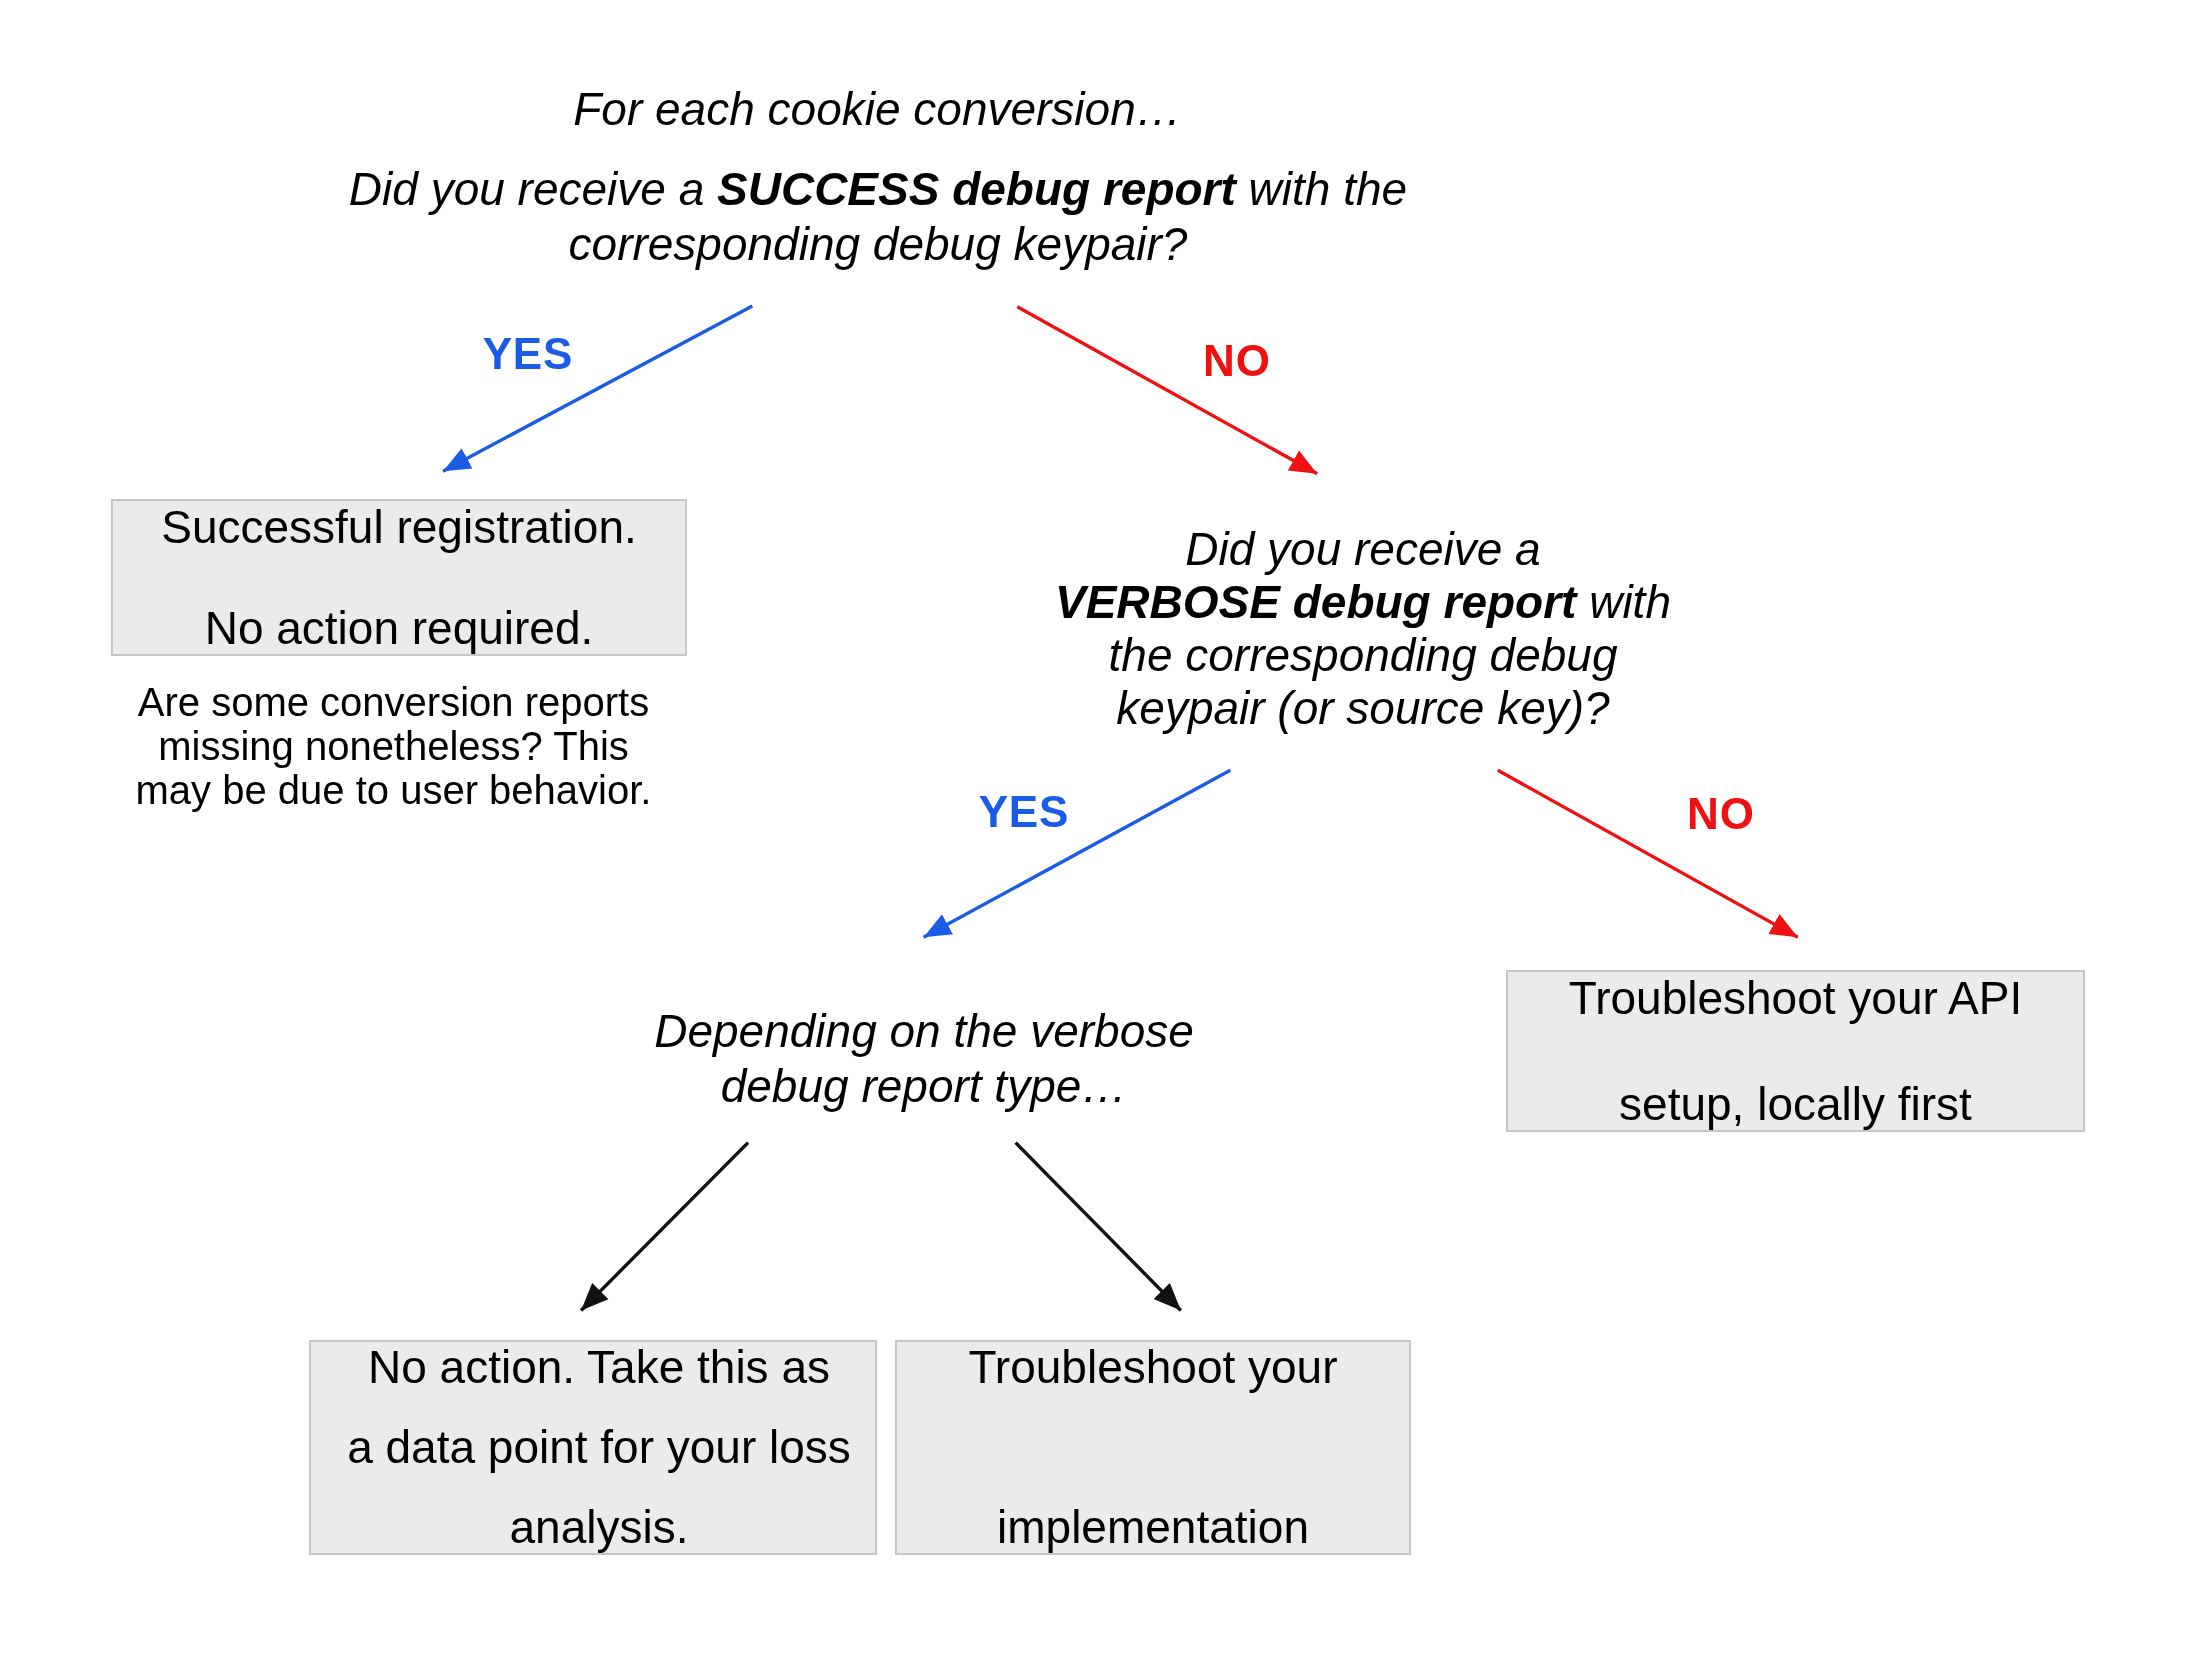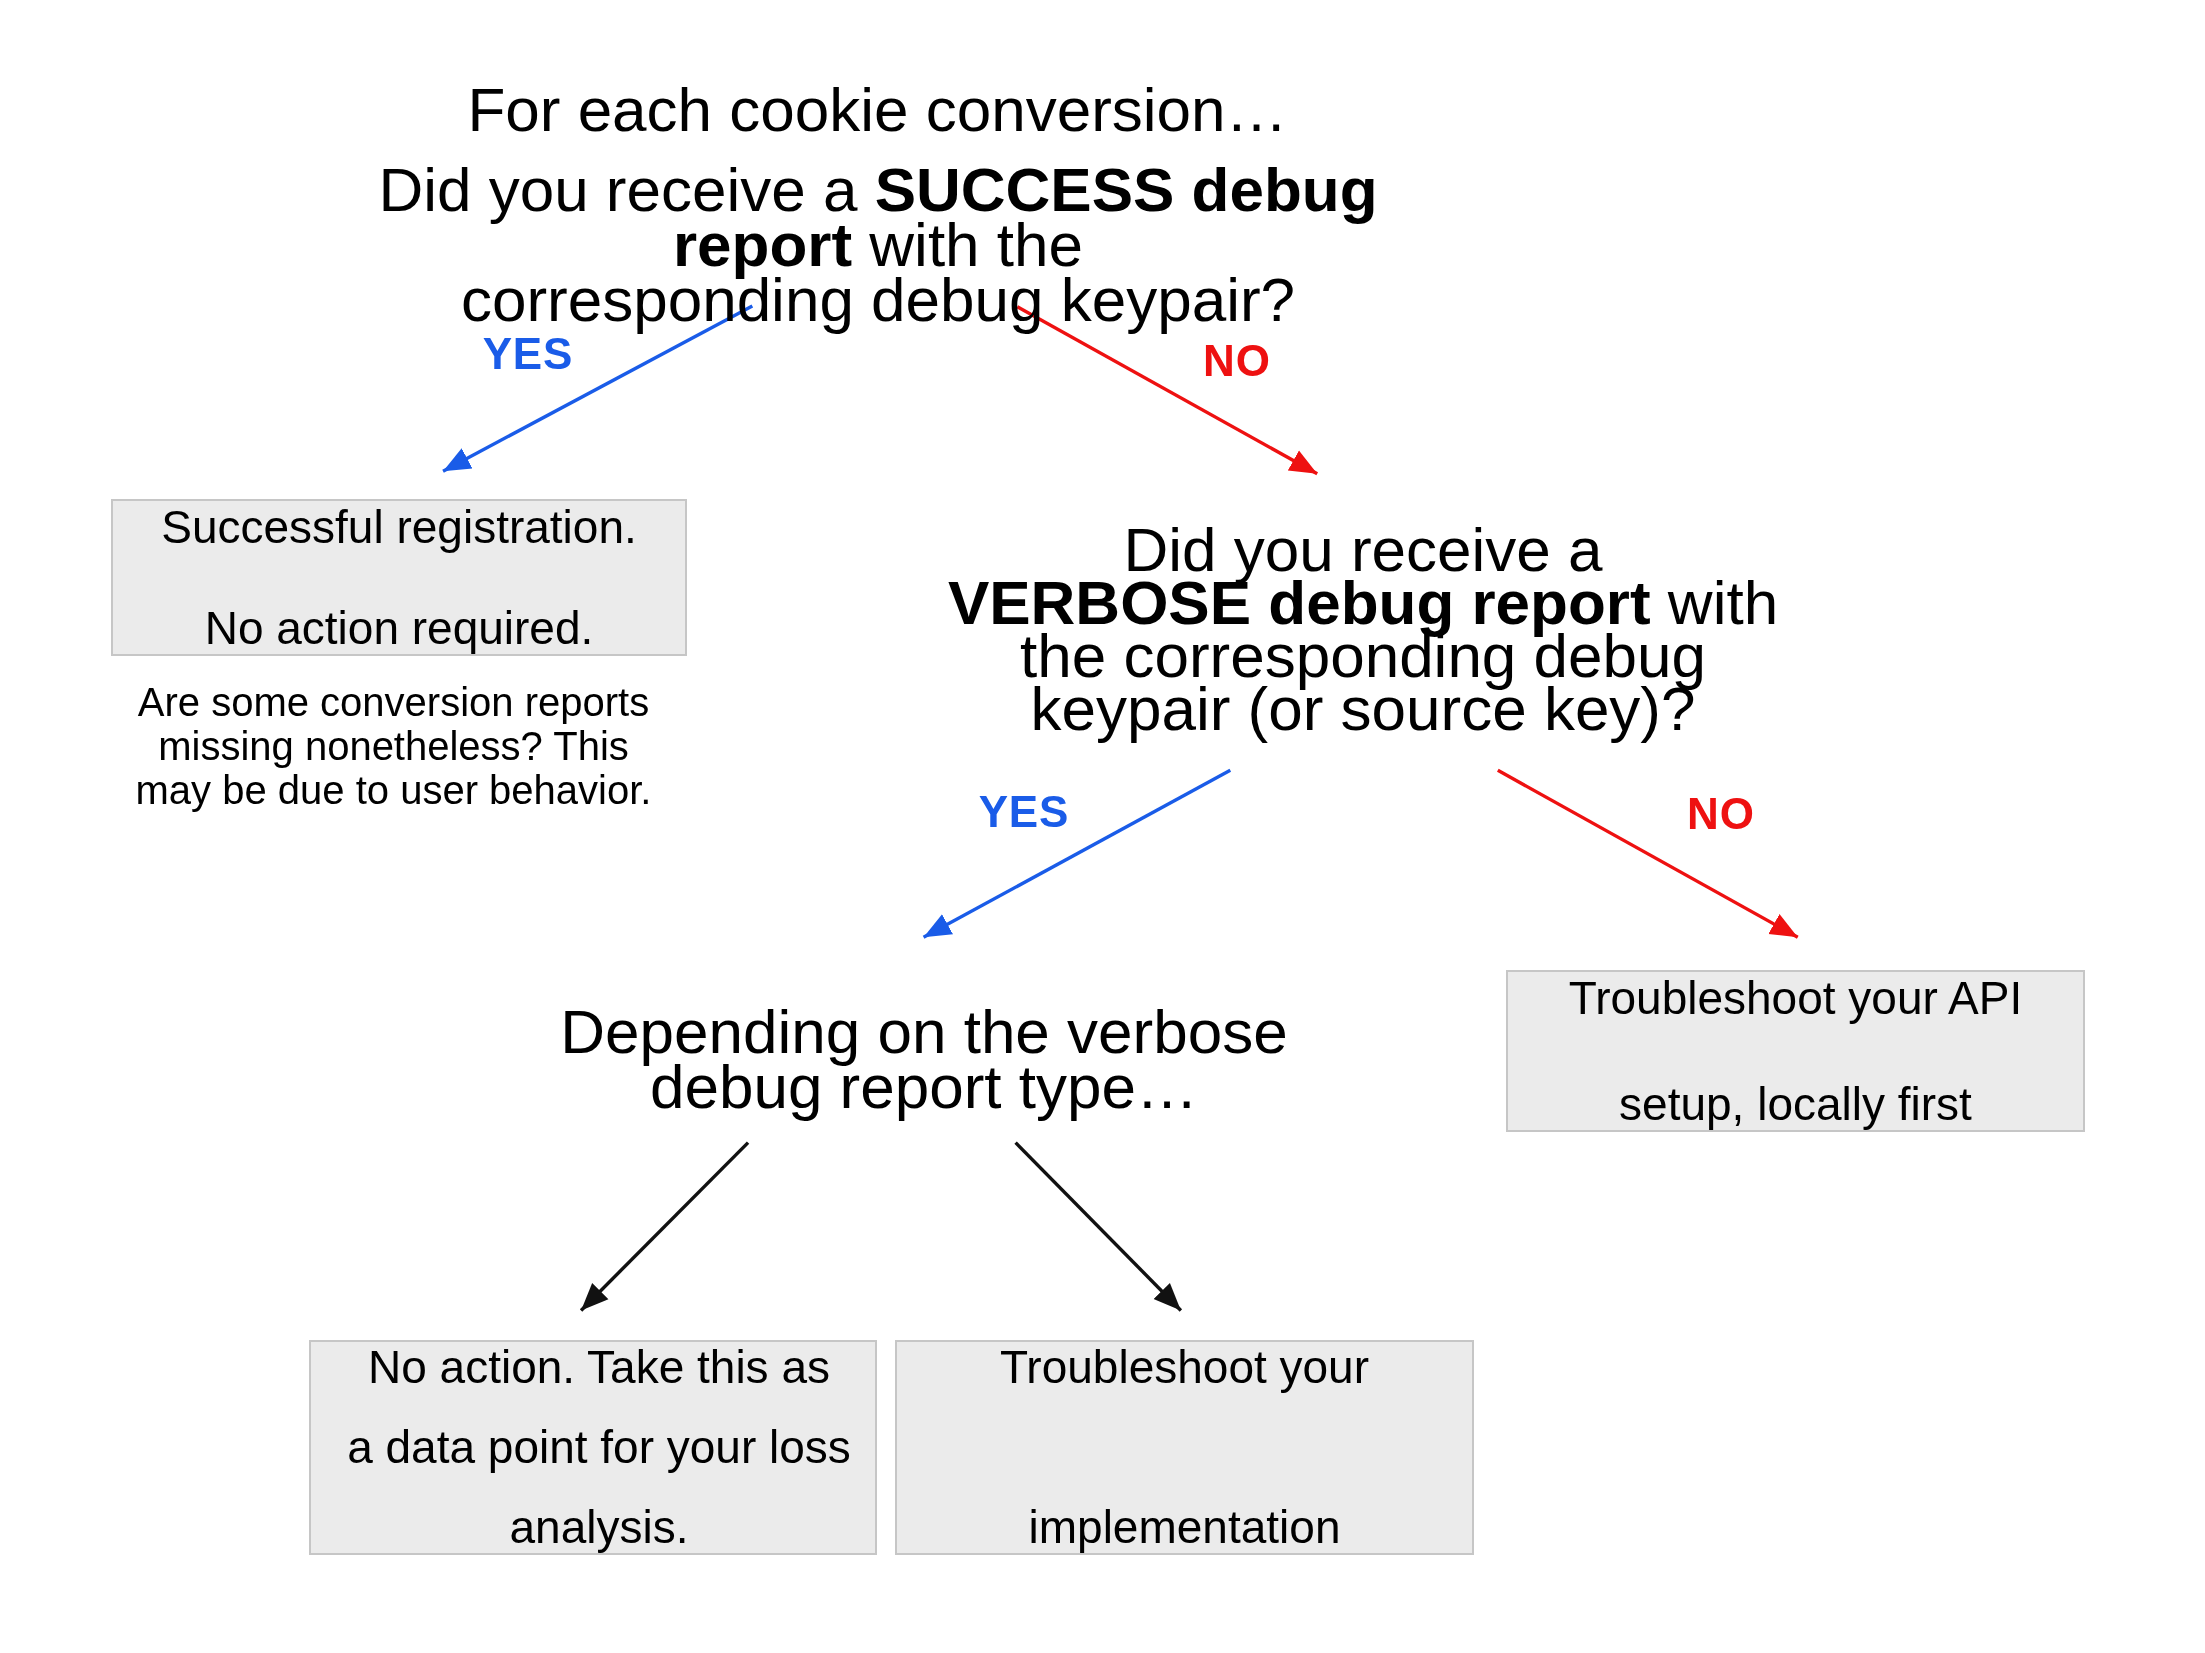--- a/index.html
+++ b/index.html
@@ -6,21 +6,21 @@
   html, body { margin: 0; padding: 0; }
   body {
     width: 2205px; height: 1653px;
     background: #ffffff;
     font-family: "Liberation Sans", "DejaVu Sans", sans-serif;
     color: var(--text, #000);
   }
   #canvas { position: relative; width: 2205px; height: 1653px; overflow: hidden; background: #fff; }
   .abs { position: absolute; }
   .txt { text-align: center; }
-  .q { font-size: 62px; line-height: 55px; }
+  .q { font-size: 46px; line-height: 55px; font-style: italic; }
   .note { font-size: 40px; line-height: 44px; text-align: center; }
   .lbl { font-size: 44px; font-weight: 700; text-align: center; letter-spacing: 0.9px; }
   .lbl-yes { color: var(--yes, #1a5ce8); }
   .lbl-no  { color: var(--no, #ee1111); }
   .box {
     background: var(--box-bg, #ebebeb);
     border: 2.6px solid var(--box-border, #c6c6c6);
     display: flex; flex-direction: column; justify-content: space-between;
     text-align: center;
     font-size: 46px; line-height: 52px;
@@ -95,21 +95,21 @@
     <div>Depending on the verbose</div>
     <div>debug report type…</div>
   </div>
 
   <div class="abs box" style="left:309px; top:1340px; width:568px; height:215px; line-height:51px;padding-left:12px;">
     <div>No action. Take this as</div>
     <div>a data point for your loss</div>
     <div>analysis.</div>
   </div>
 
-  <div class="abs box" style="left:895px; top:1340px; width:579px; height:215px; line-height:51px;">
+  <div class="abs box" style="left:895px; top:1340px; width:516px; height:215px; line-height:51px;">
     <div>Troubleshoot your</div>
     <div>implementation</div>
   </div>
 
   <div class="abs box" style="left:1506px; top:970px; width:579px; height:162px;">
     <div>Troubleshoot your API</div>
     <div>setup, locally first</div>
   </div>
 
 

